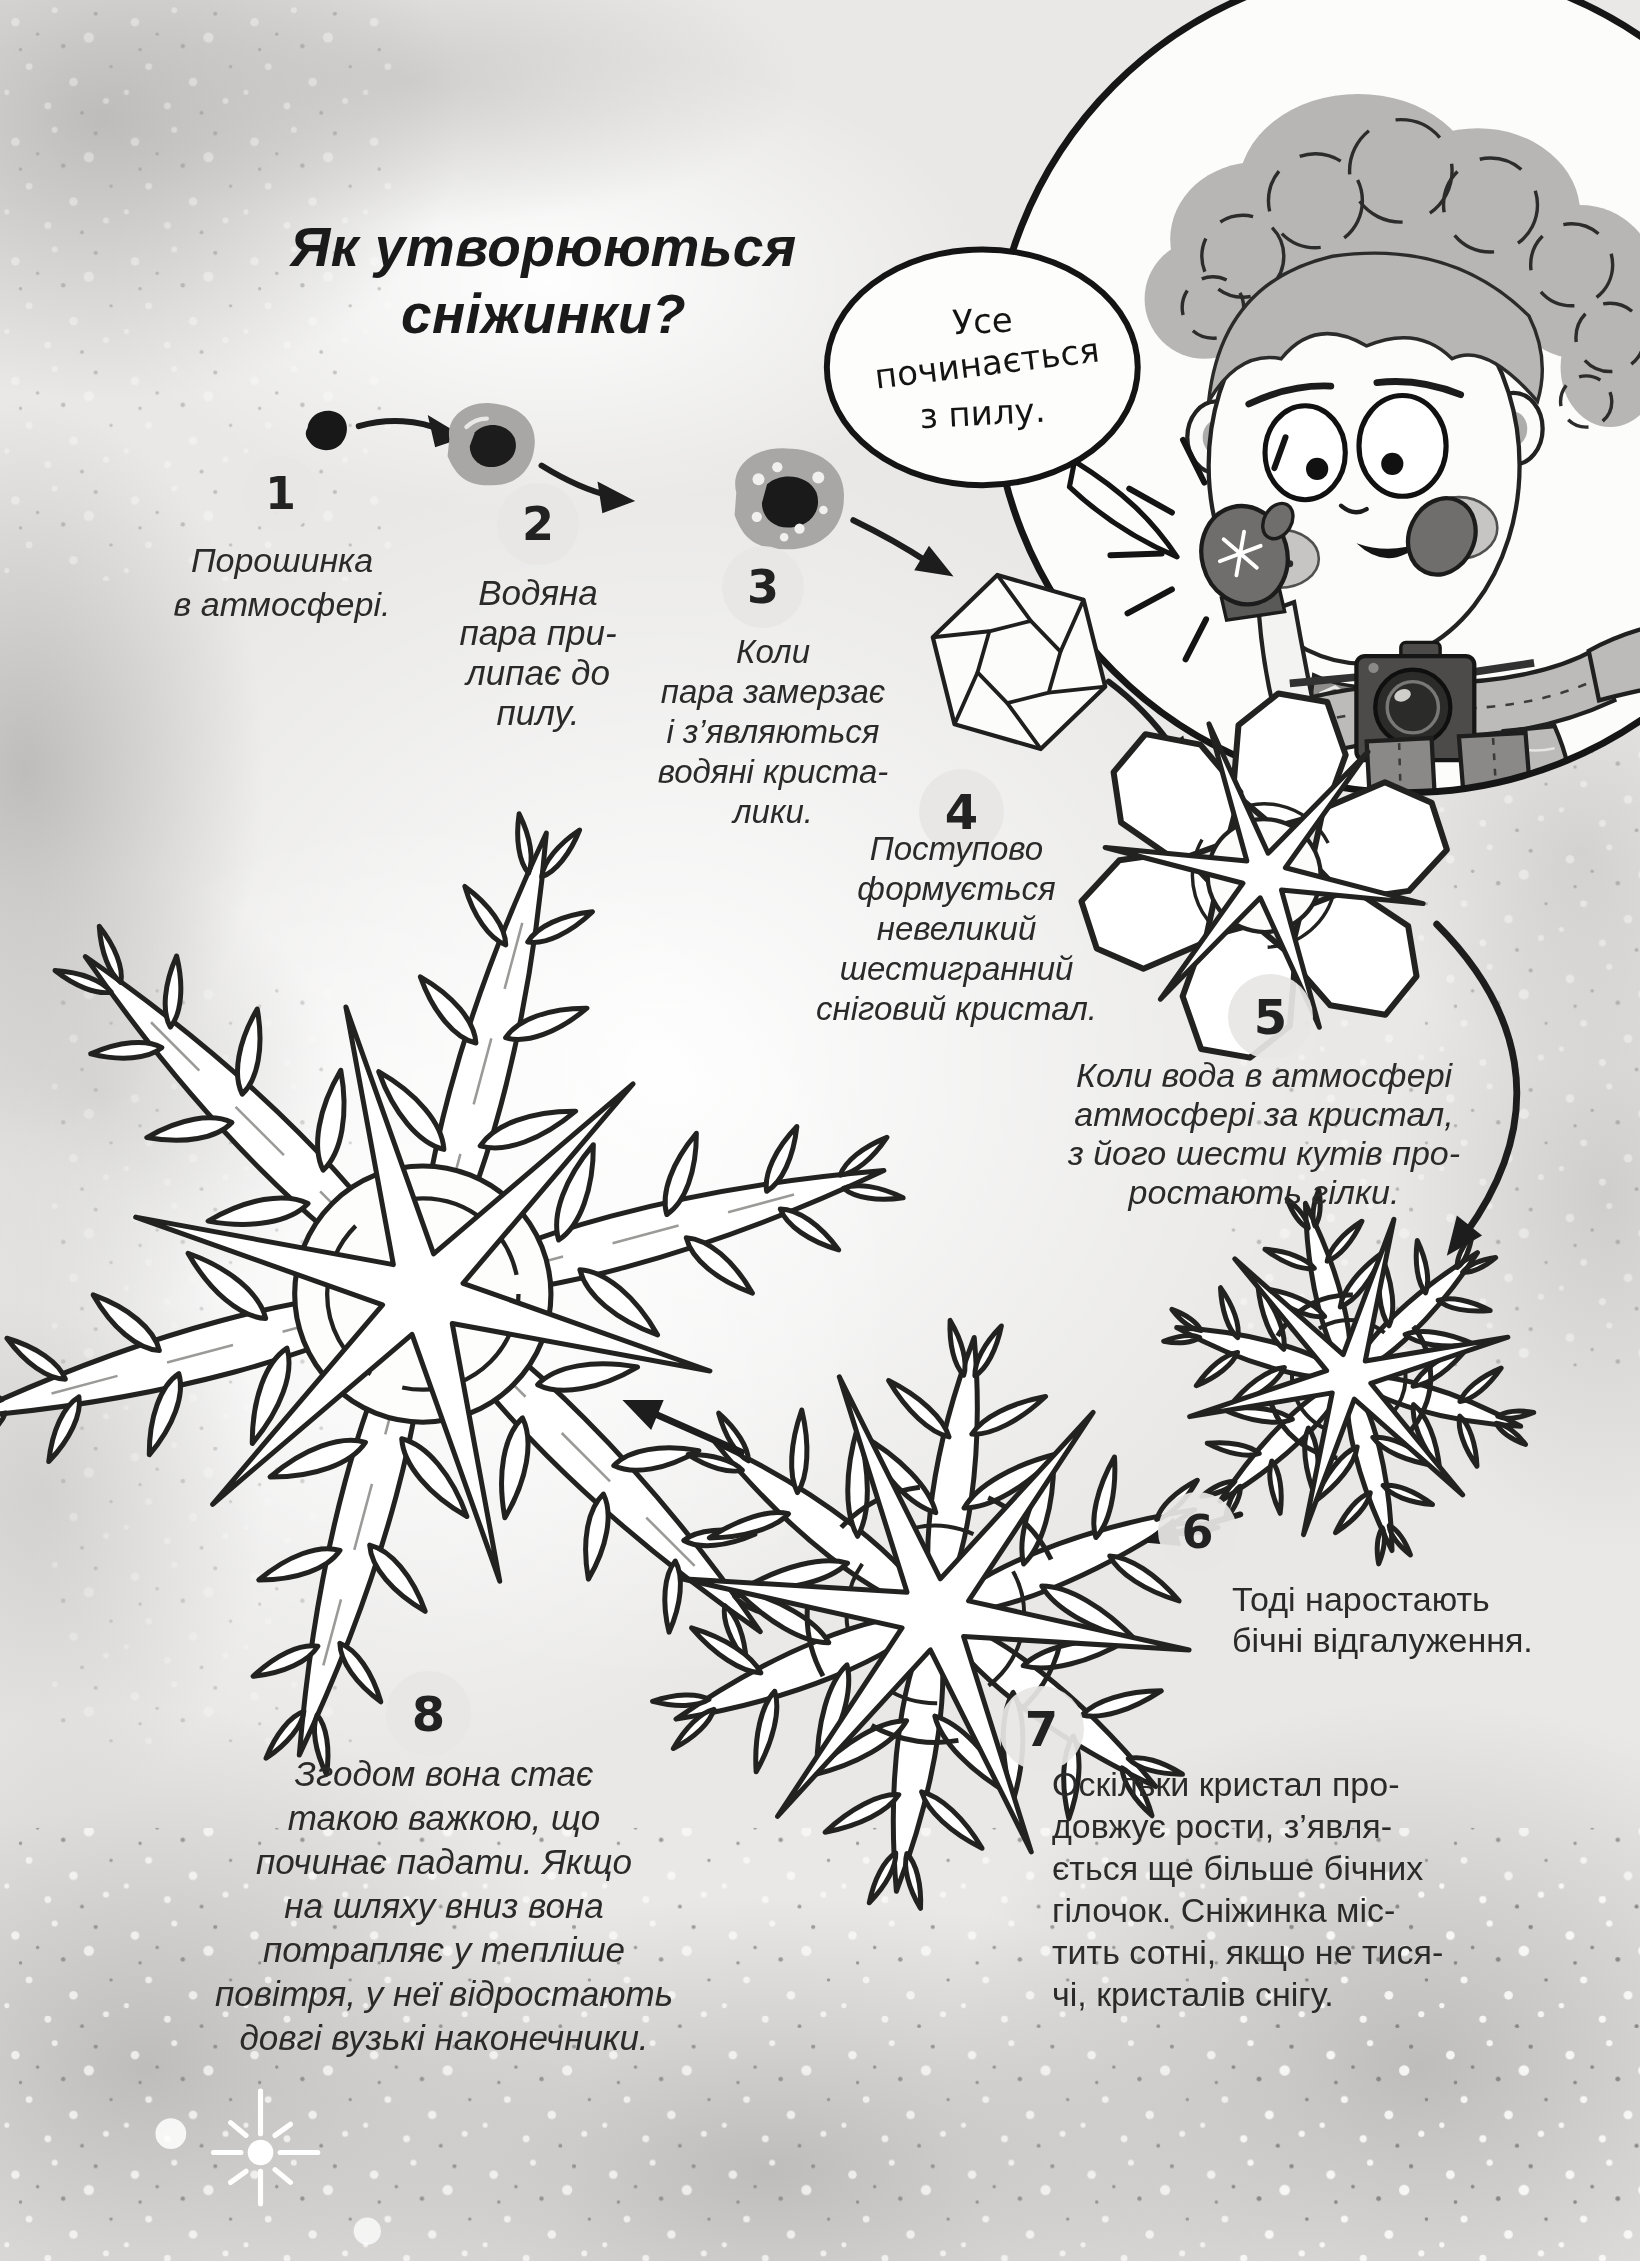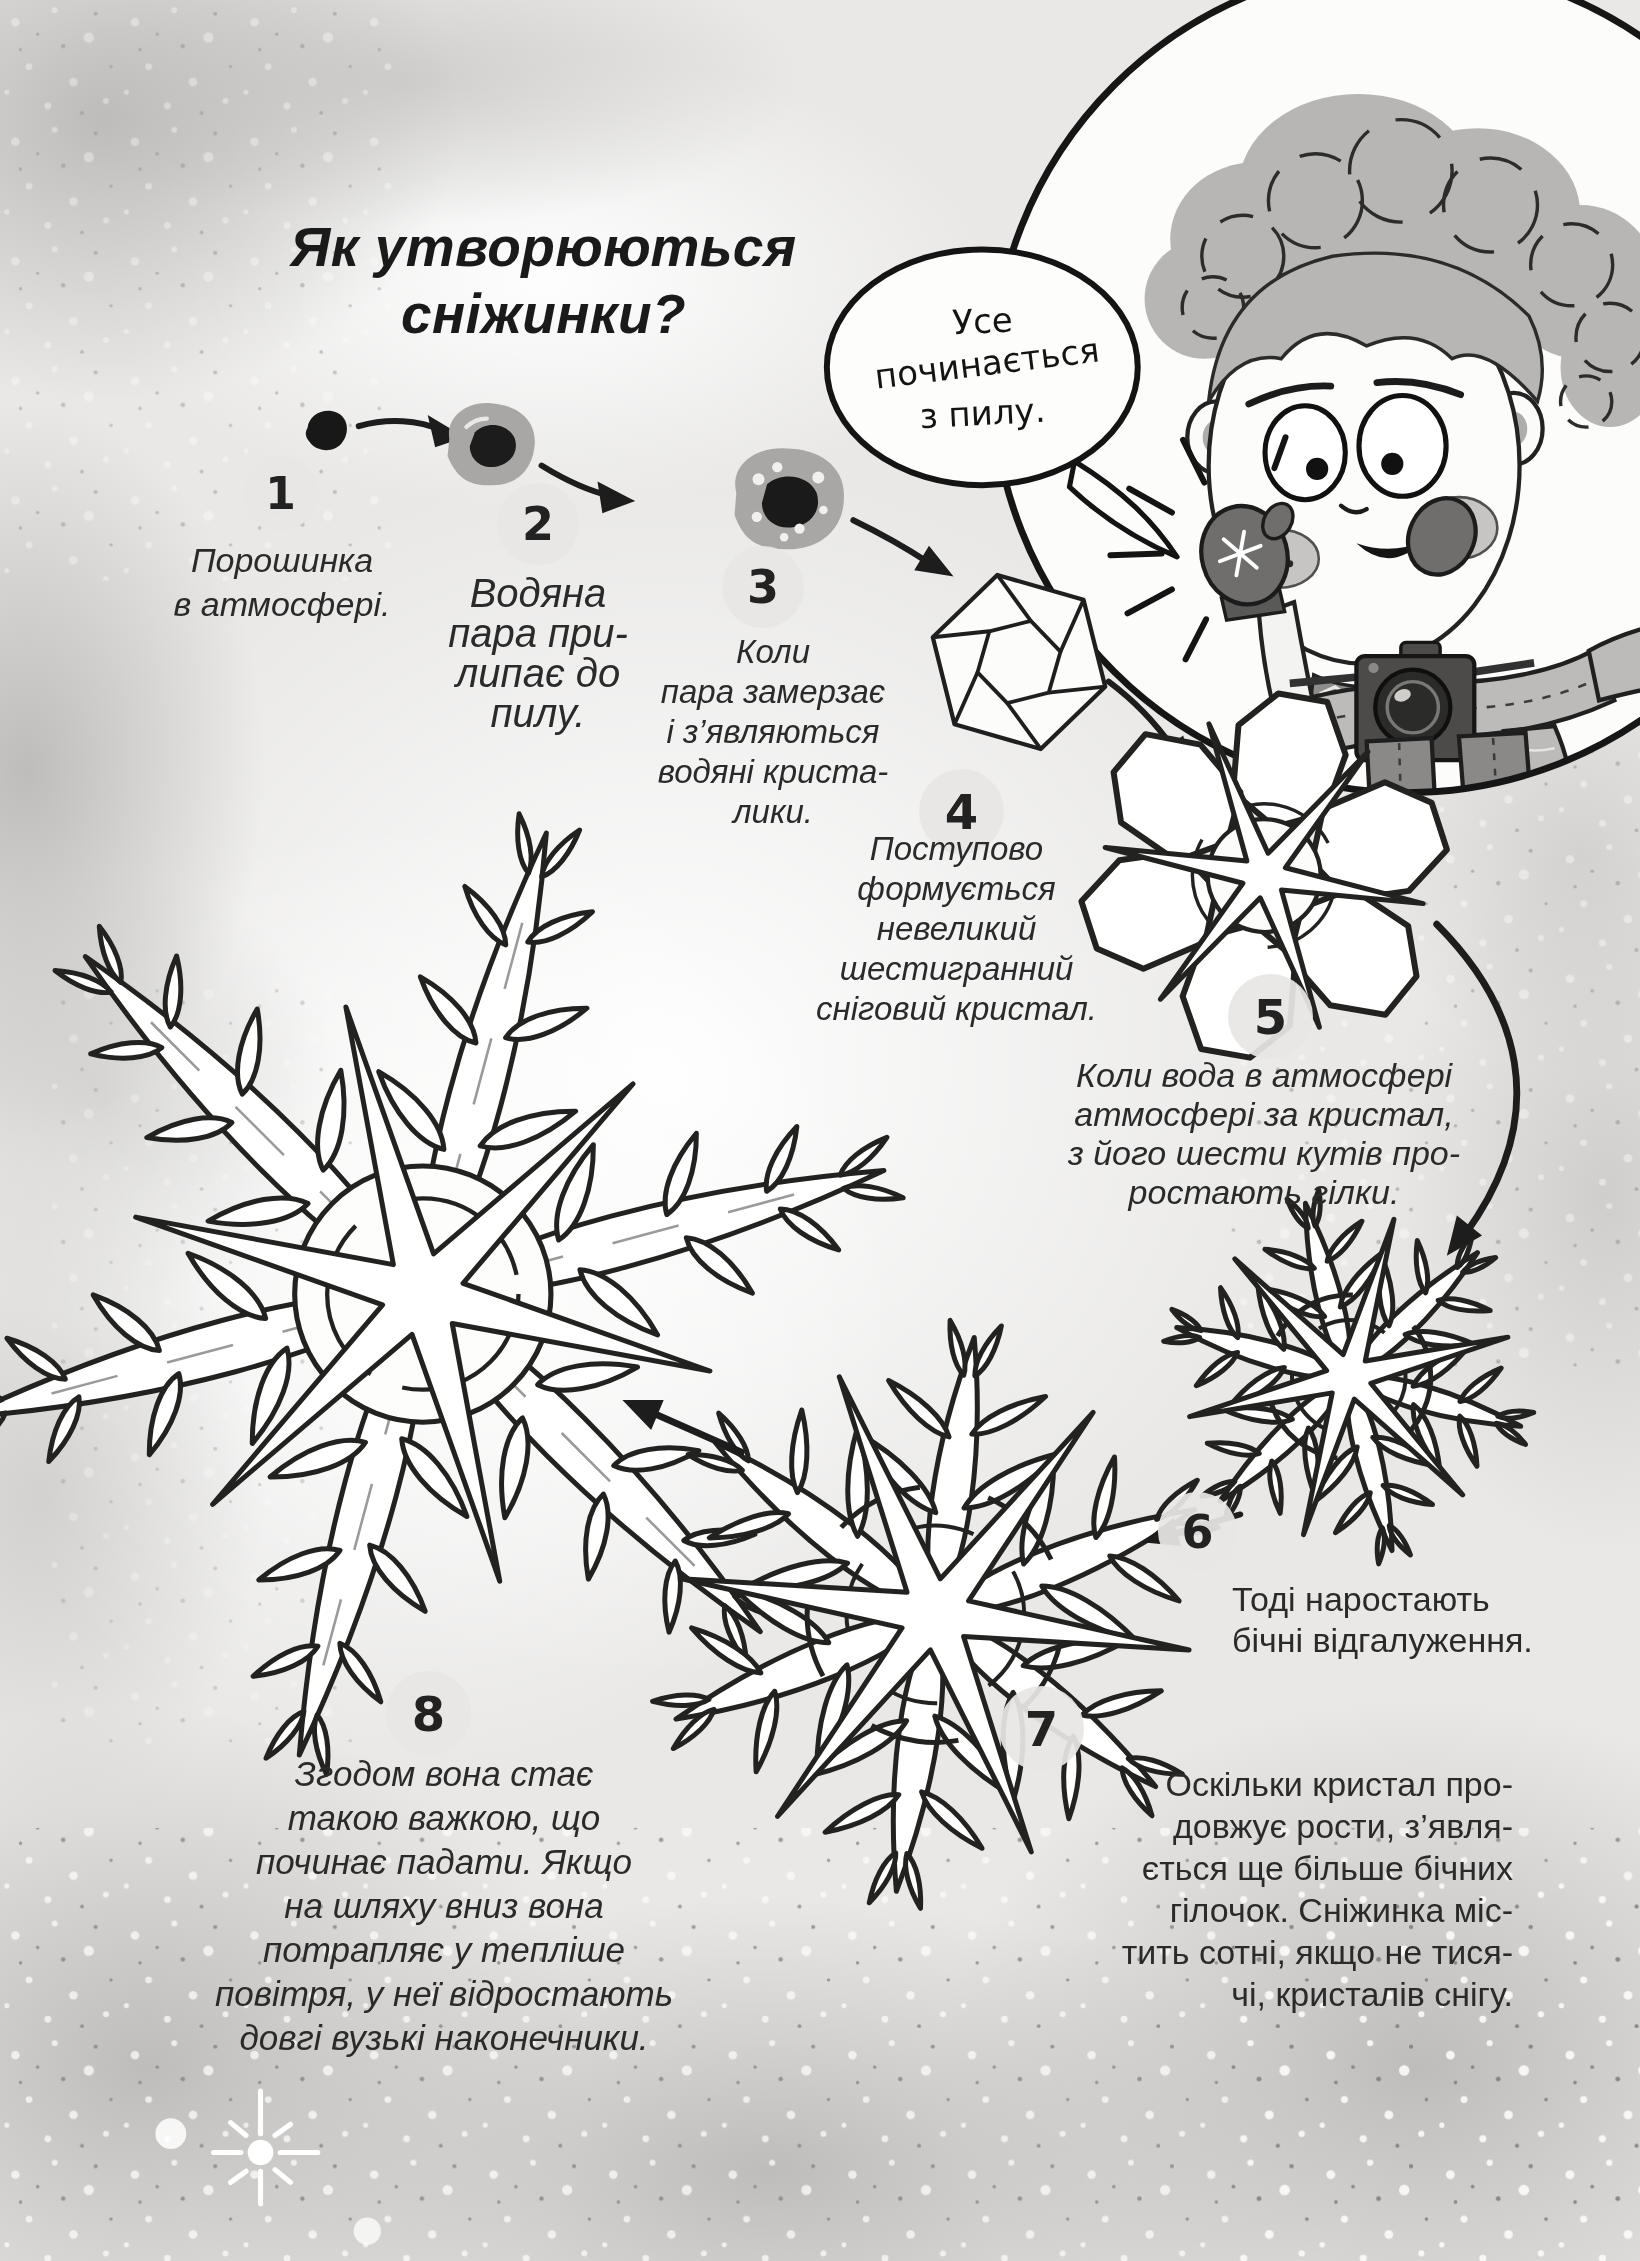--- a/index.html
+++ b/index.html
@@ -6,26 +6,26 @@
   .page{position:relative;width:1640px;height:2261px;overflow:hidden;font-family:"Liberation Sans",sans-serif;}
   svg.canvas{position:absolute;left:0;top:0;width:1640px;height:2261px;}
   .txt{position:absolute;color:#2a2a2a;}
   .center{text-align:center;font-style:italic;}
   .title{left:159px;top:214px;width:769px;font-size:55px;line-height:67px;font-weight:bold;color:#1a1a1a;letter-spacing:0.4px;}
   .badge{position:absolute;background:rgba(231,230,228,.93);border-radius:50%;
          display:flex;align-items:center;justify-content:center;
          font-family:"DejaVu Sans",sans-serif;font-weight:bold;color:#222;}
   .bubble-line{position:absolute;font-family:"DejaVu Sans",sans-serif;color:#141414;font-size:34px;text-align:center;}
   .s1{left:111px;top:538px;width:342px;font-size:34px;line-height:44px;}
-  .s2{left:410px;top:573px;width:256px;font-size:40px;line-height:40px;}
+  .s2{left:410px;top:573px;width:256px;font-size:35px;line-height:40px;}
   .s3{left:602px;top:632px;width:342px;font-size:33px;line-height:40px;}
   .s4{left:777px;top:829px;width:359px;font-size:33px;line-height:40px;}
   .s5{left:1042px;top:1056px;width:444px;font-size:34px;line-height:39px;}
   .s6{left:1232px;top:1570px;width:393px;font-size:34px;line-height:41px;text-align:left;margin-top:9px;}
-  .s7{left:1052px;top:1763px;width:461px;font-size:34px;line-height:42px;text-align:right;}
+  .s7{left:1052px;top:1763px;width:461px;font-size:34px;line-height:42px;text-align:left;}
   .s8{left:179px;top:1752px;width:530px;font-size:35px;line-height:44px;}
 </style>
 </head>
 <body>
 
 <div class="page">
 
 <svg class="canvas" viewBox="0 0 1920 2647">
   <defs>
     <radialGradient id="gw">

